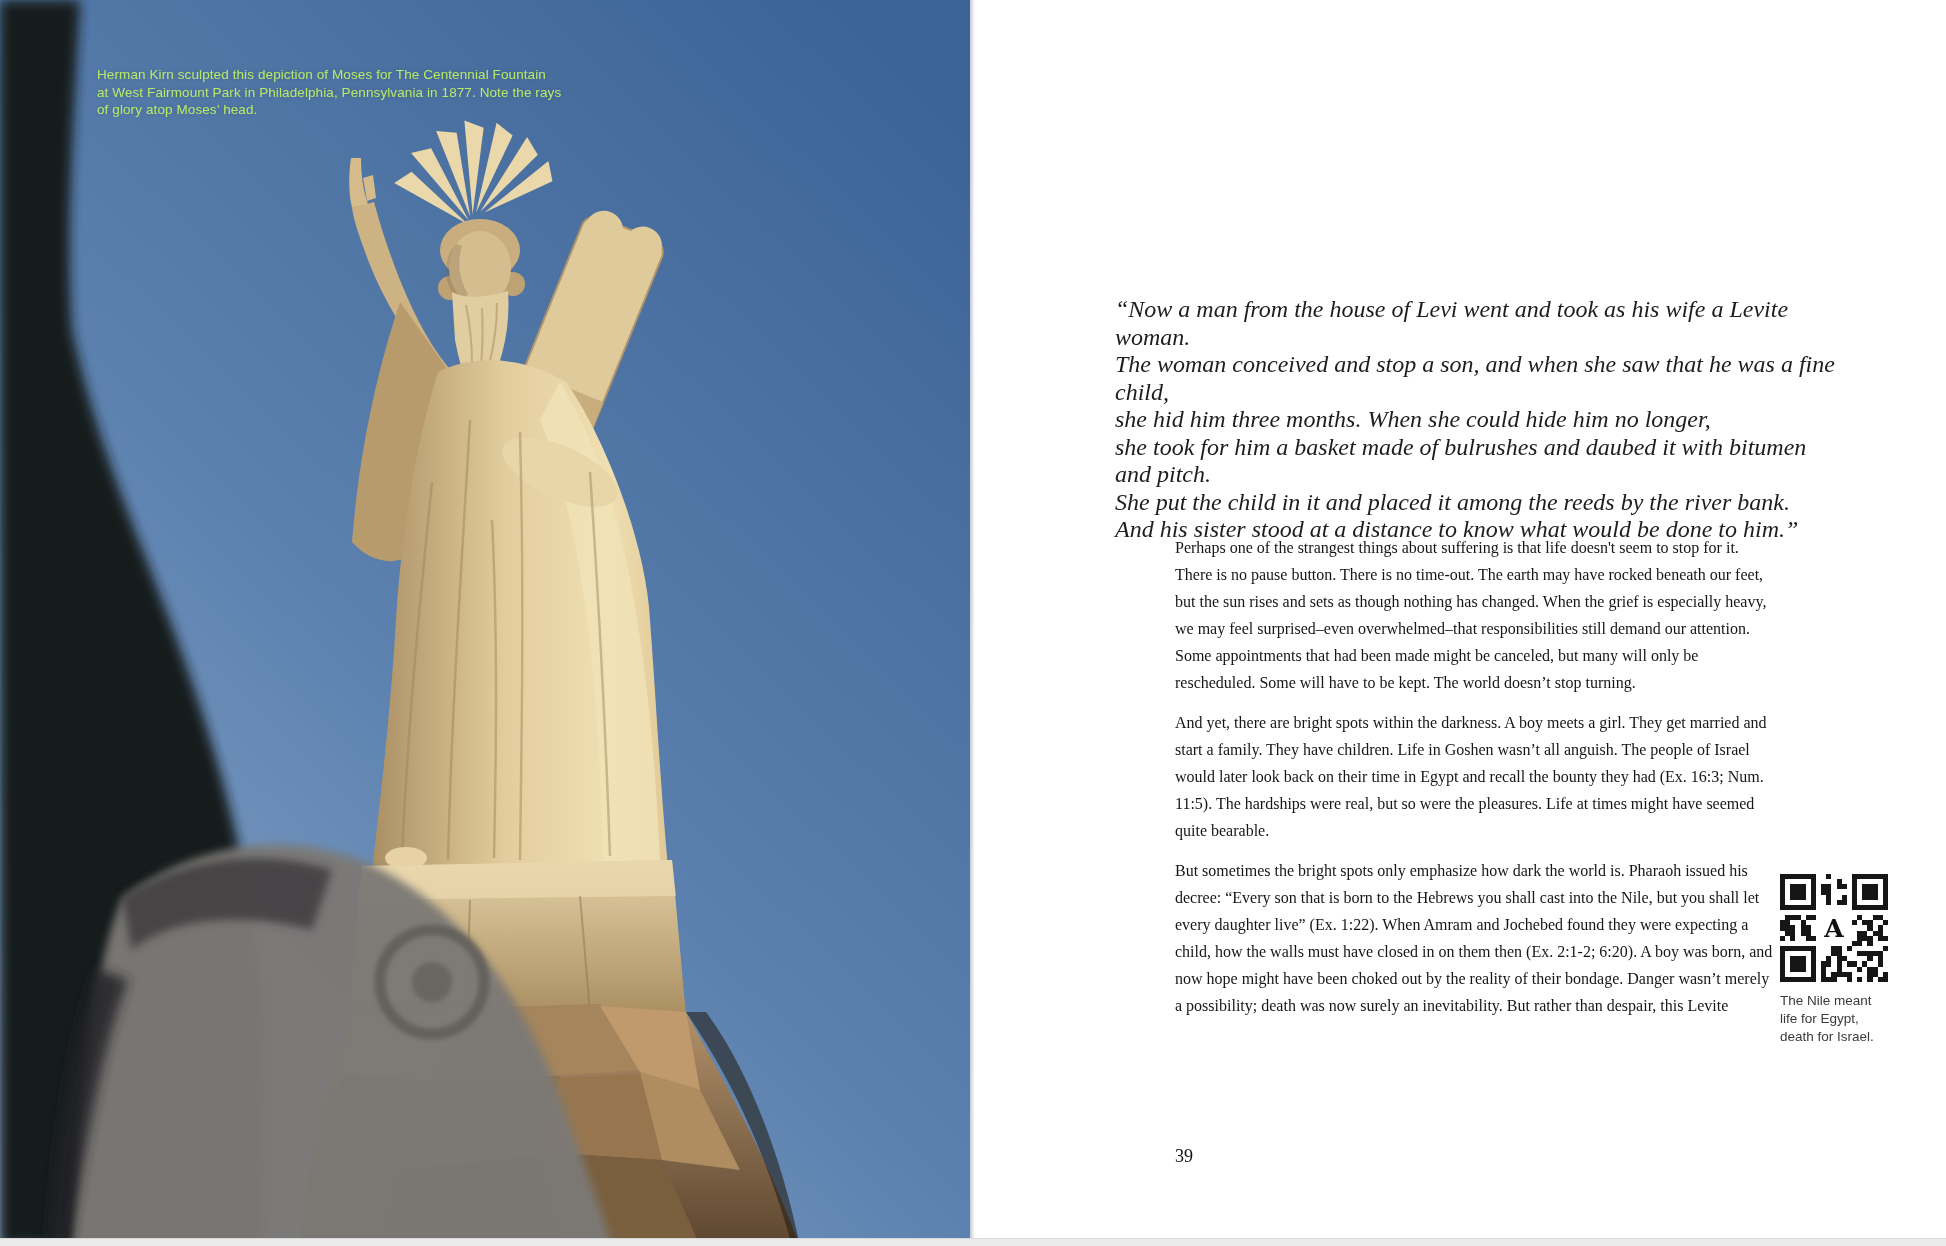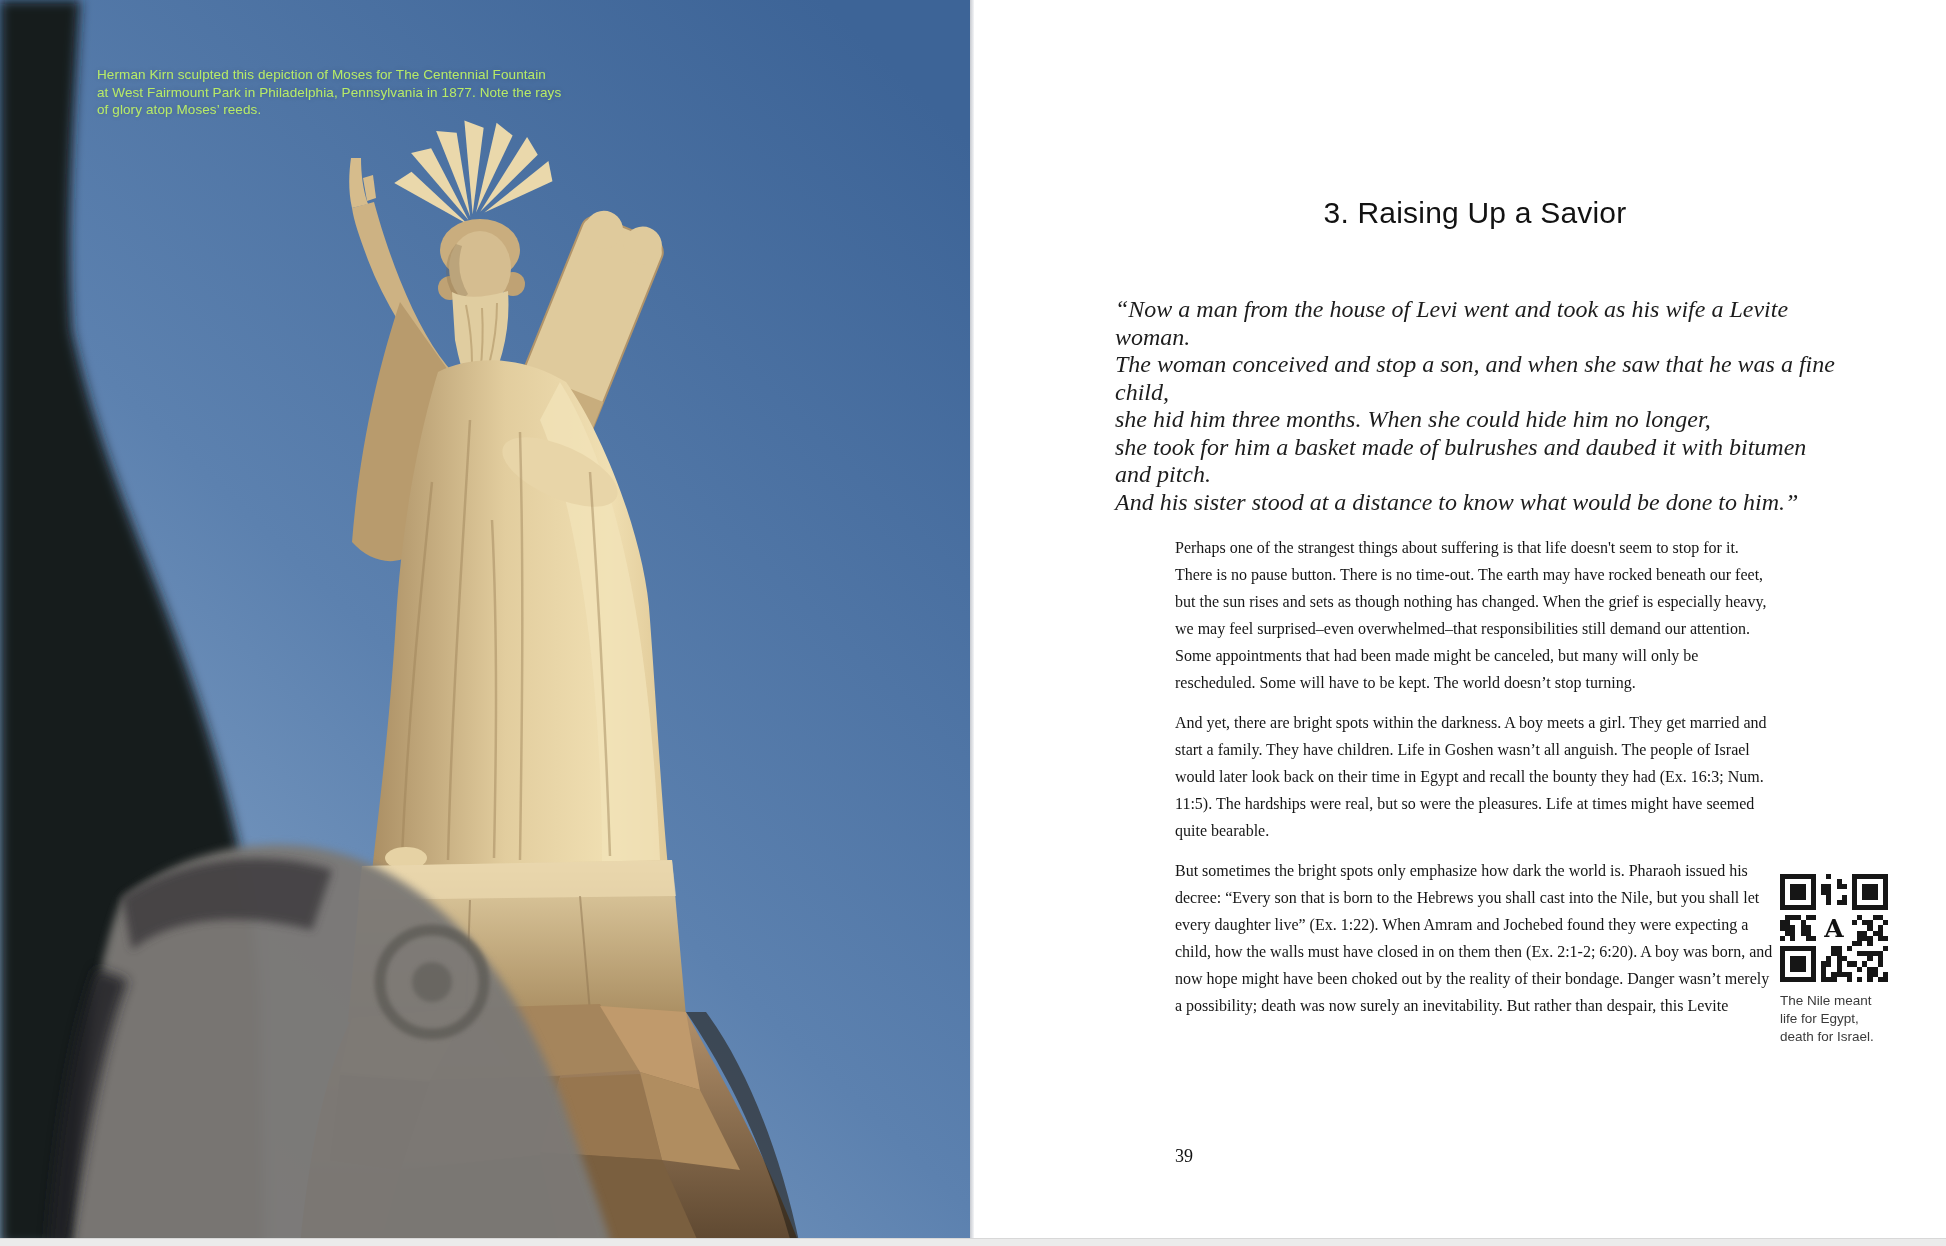--- a/index.html
+++ b/index.html
@@ -157,35 +157,35 @@
       <path filter="url(#blur4)" d="M70,1246 C80,1080 96,960 122,898 C202,838 302,828 382,870 C472,918 522,1000 562,1100 C582,1160 602,1210 612,1246 Z" fill="#7b7976" opacity=".96"></path>
       <path filter="url(#blur4)" d="M122,898 C182,858 262,848 332,870 L312,930 C242,912 172,916 132,950 Z" fill="#3a393b" opacity=".8"></path>
       <circle cx="432" cy="982" r="52" fill="none" stroke="#56544f" stroke-width="11" opacity=".65" filter="url(#blur2)"></circle>
       <circle cx="432" cy="982" r="20" fill="#5c5a55" opacity=".6" filter="url(#blur2)"></circle>
       <path filter="url(#blur6)" d="M70,1246 C86,1140 104,1040 128,980 L96,968 C70,1040 56,1140 48,1246 Z" fill="#232325" opacity=".85"></path>
     </svg>
 
     <figcaption class="photo-caption">
       <div>Herman Kirn sculpted this depiction of Moses for The Centennial Fountain</div>
       <div>at West Fairmount Park in Philadelphia, Pennsylvania in 1877. Note the rays</div>
-      <div>of glory atop Moses’ reeds.</div>
+      <div>of glory atop Moses’ head.</div>
     </figcaption>
   </figure>
 
   <div class="gutter"></div>
 
   <section class="page">
 
-    <h1 class="chapter-title">3. Raising Up a Savior</h1>
 
     <blockquote class="epigraph">
       <div>“Now a man from the house of Levi went and took as his wife a Levite woman.</div>
       <div>The woman conceived and stop a son, and when she saw that he was a fine child,</div>
       <div>she hid him three months. When she could hide him no longer,</div>
       <div>she took for him a basket made of bulrushes and daubed it with bitumen and pitch.</div>
+      <div>She put the child in it and placed it among the reeds by the river bank.</div>
       <div>And his sister stood at a distance to know what would be done to him.”</div>
     </blockquote>
 
     <div class="body-col">
       <p>Perhaps one of the strangest things about suffering is that life doesn't seem to stop for it. There is no pause button. There is no time-out. The earth may have rocked beneath our feet, but the sun rises and sets as though nothing has changed. When the grief is especially heavy, we may feel surprised–even overwhelmed–that responsibilities still demand our attention. Some appointments that had been made might be canceled, but many will only be rescheduled. Some will have to be kept. The world doesn’t stop turning.</p>
       <p>And yet, there are bright spots within the darkness. A boy meets a girl. They get married and start a family. They have children. Life in Goshen wasn’t all anguish. The people of Israel would later look back on their time in Egypt and recall the bounty they had (Ex. 16:3; Num. 11:5). The hardships were real, but so were the pleasures. Life at times might have seemed quite bearable.</p>
       <p>But sometimes the bright spots only emphasize how dark the world is. Pharaoh issued his decree: “Every son that is born to the Hebrews you shall cast into the Nile, but you shall let every daughter live” (Ex. 1:22). When Amram and Jochebed found they were expecting a child, how the walls must have closed in on them then (Ex. 2:1-2; 6:20). A boy was born, and now hope might have been choked out by the reality of their bondage. Danger wasn’t merely a possibility; death was now surely an inevitability. But rather than despair, this Levite</p>
     </div>
 
     <aside class="qr-block">

